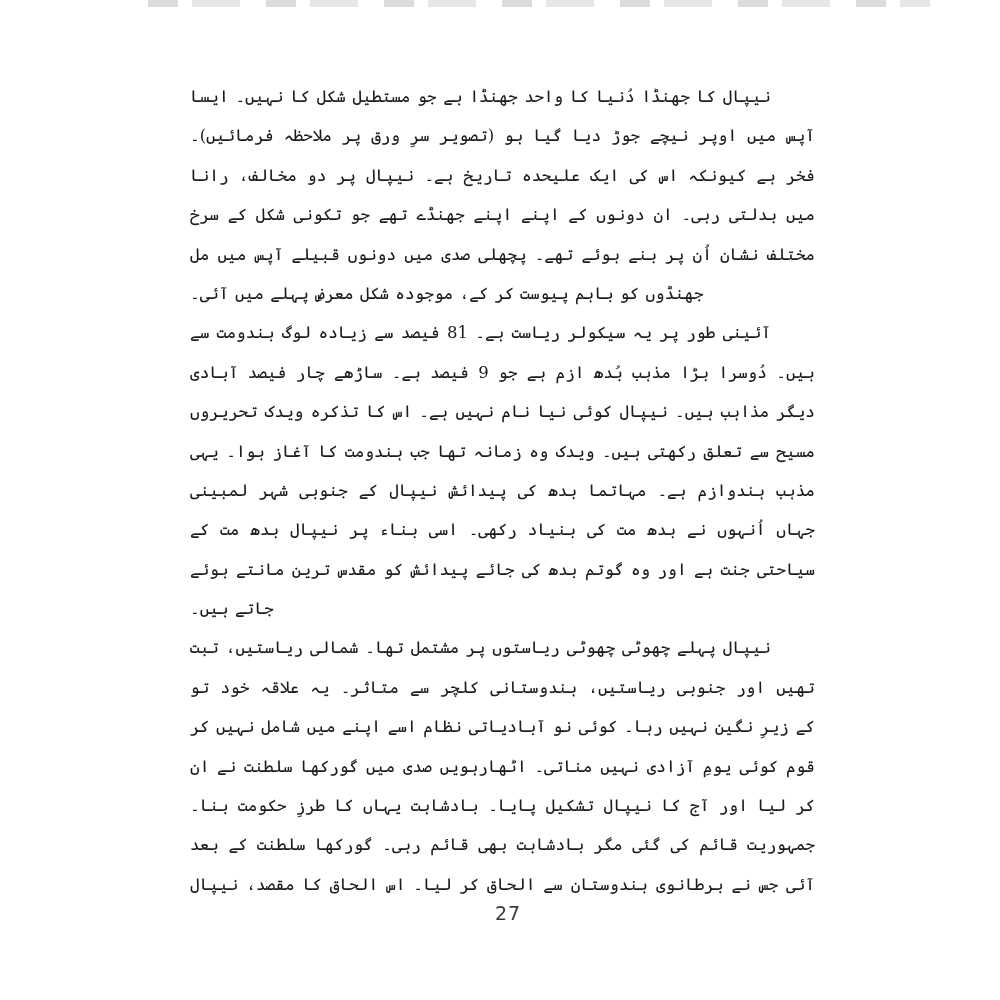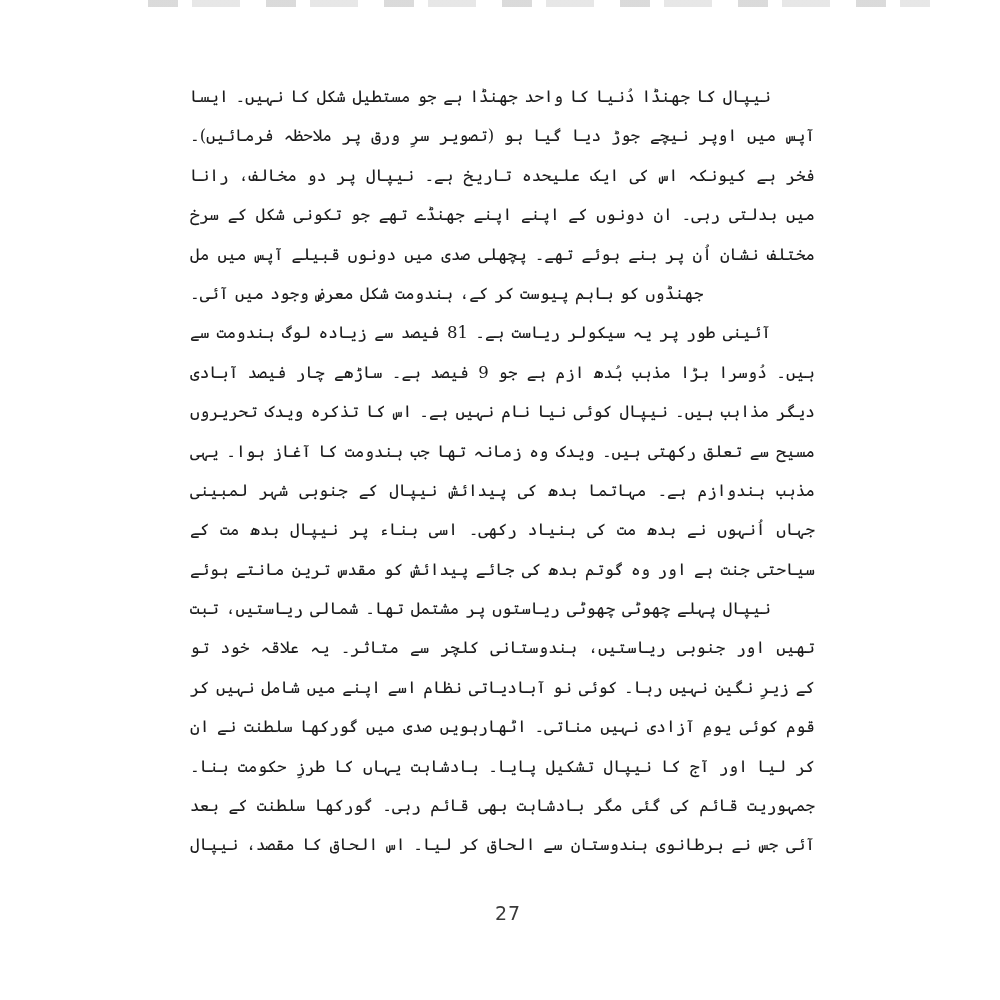--- a/index.html
+++ b/index.html
@@ -71,31 +71,32 @@
   <div class="top-artifact"></div>
 
   <div class="text-block">
 
     <div class="paragraph">
       <div class="line first">نیپال کا جھنڈا دُنیا کا واحد جھنڈا ہے جو مستطیل شکل کا نہیں۔ ایسا لگتا ہے جیسے دو تکونوں کو</div>
       <div class="line">آپس میں اوپر نیچے جوڑ دیا گیا ہو (تصویر سرِ ورق پر ملاحظہ فرمائیں)۔ نیپالیوں کو اپنے جھنڈے پر</div>
       <div class="line">فخر ہے کیونکہ اس کی ایک علیحدہ تاریخ ہے۔ نیپال پر دو مخالف، رانا قبیلوں کی حکومت مختلف اوقات</div>
       <div class="line">میں بدلتی رہی۔ ان دونوں کے اپنے اپنے جھنڈے تھے جو تکونی شکل کے سرخ رنگ میں تھے اور</div>
       <div class="line">مختلف نشان اُن پر بنے ہوئے تھے۔ پچھلی صدی میں دونوں قبیلے آپس میں مل گئے اور ان کے</div>
-      <div class="line last">جھنڈوں کو باہم پیوست کر کے، ہندومت شکل معرضِ وجود میں آئی۔</div>
+      <div class="line last">جھنڈوں کو باہم پیوست کر کے، موجودہ شکل معرضِ پہلے میں آئی۔</div>
     </div>
 
     <div class="paragraph">
       <div class="line first">آئینی طور پر یہ سیکولر ریاست ہے۔ 81 فیصد سے زیادہ لوگ ہندومت سے تعلق رکھتے</div>
       <div class="line">ہیں۔ دُوسرا بڑا مذہب بُدھ ازم ہے جو 9 فیصد ہے۔ ساڑھے چار فیصد آبادی مسلم بھی ہے، باقی</div>
       <div class="line">دیگر مذاہب ہیں۔ نیپال کوئی نیا نام نہیں ہے۔ اس کا تذکرہ ویدک تحریروں میں بھی ملتا ہے جو قبل</div>
       <div class="line">مسیح سے تعلق رکھتی ہیں۔ ویدک وہ زمانہ تھا جب ہندومت کا آغاز ہوا۔ یہی وجہ ہے کہ یہاں کا بڑا</div>
       <div class="line">مذہب ہندوازم ہے۔ مہاتما بدھ کی پیدائش نیپال کے جنوبی شہر لمبینی (Lambini) میں ہوئی</div>
       <div class="line">جہاں اُنہوں نے بدھ مت کی بنیاد رکھی۔ اسی بناء پر نیپال بدھ مت کے پیروکاروں کے لئے</div>
       <div class="line">سیاحتی جنت ہے اور وہ گوتم بدھ کی جائے پیدائش کو مقدس ترین مانتے ہوئے جوق در جوق وہاں</div>
+      <div class="line last">جاتے ہیں۔</div>
     </div>
 
     <div class="paragraph">
       <div class="line first">نیپال پہلے چھوٹی چھوٹی ریاستوں پر مشتمل تھا۔ شمالی ریاستیں، تبت کی تہذیب کے زیر اثر</div>
       <div class="line">تھیں اور جنوبی ریاستیں، ہندوستانی کلچر سے متاثر۔ یہ علاقہ خود تو ریاستوں میں بٹا ہوا لیکن کبھی کسی</div>
       <div class="line">کے زیرِ نگین نہیں رہا۔ کوئی نو آبادیاتی نظام اسے اپنے میں شامل نہیں کر سکا۔ یہی وجہ ہے کہ نیپالی</div>
       <div class="line">قوم کوئی یومِ آزادی نہیں مناتی۔ اٹھارہویں صدی میں گورکھا سلطنت نے ان تمام ریاستوں کو یکجا</div>
       <div class="line">کر لیا اور آج کا نیپال تشکیل پایا۔ بادشاہت یہاں کا طرزِ حکومت بنا۔ 1951ء میں ایک نام نہاد</div>
       <div class="line">جمہوریت قائم کی گئی مگر بادشاہت بھی قائم رہی۔ گورکھا سلطنت کے بعد “شاہ سلطنت” وجود میں</div>
       <div class="line">آئی جس نے برطانوی ہندوستان سے الحاق کر لیا۔ اس الحاق کا مقصد، نیپال کو ہندوستان اور چین</div>

